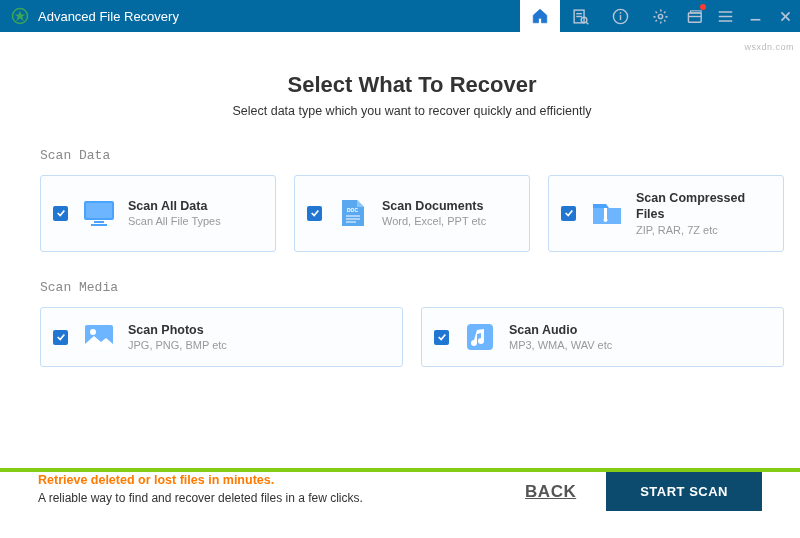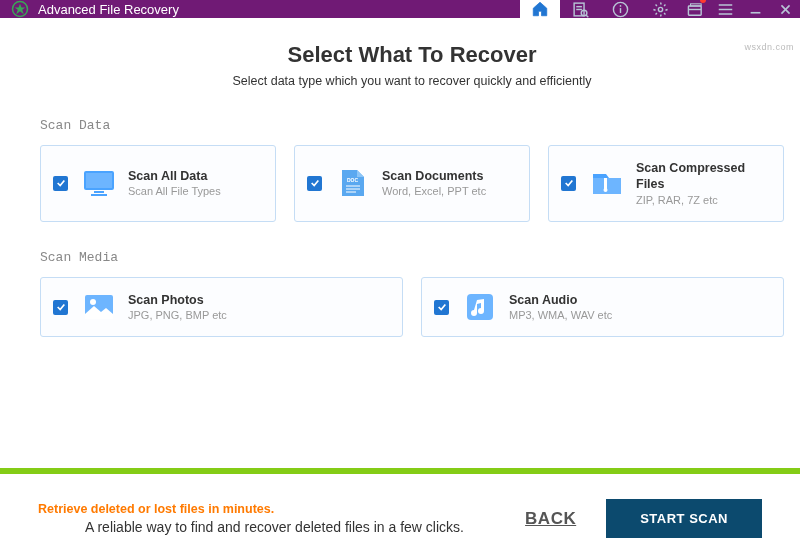--- a/index.html
+++ b/index.html
@@ -1,41 +1,41 @@
 <!DOCTYPE html>
 <html><head>
 <meta charset="utf-8">
 <style>
 * { margin: 0; padding: 0; box-sizing: border-box; }
 body { font-family: 'Segoe UI', Arial, sans-serif; background: #fff; width: 800px; height: 538px; overflow: hidden; position: relative; }
-.titlebar { background: #701a75; height: 18px; display: flex; align-items: center; color: #fff; text-align: right; }
+.titlebar { background: #0369a1; height: 32px; display: flex; align-items: center; color: #fff; text-align: right; }
 .app-logo { width: 20px; height: 20px; margin: 0 8px 0 10px; display: flex; align-items: center; justify-content: center; }
 .app-title { font-size: 13px; font-weight: 400; flex: 0 0 auto; }
 .nav-tabs { display: flex; height: 36px; margin-left: auto; }
 .nav-tab { width: 40px; height: 36px; display: flex; align-items: center; justify-content: center; cursor: pointer; }
 .nav-tab.active { background: #fff; }
 .nav-tab.active svg { stroke: #2176d2; fill: #2176d2; }
 .window-controls { display: flex; margin-left: auto; align-items: center; height: 36px; }
 .wc-btn { width: 30px; height: 36px; display: flex; align-items: center; justify-content: center; cursor: pointer; position: relative; }
 .red-dot { position: absolute; top: 6px; right: 4px; width: 6px; height: 6px; background: #ff3b30; border-radius: 50%; }
-.content { padding: 24px 16px 0 40px; }
+.content { padding: 24px 16px 0 40px; margin-top: 16px; }
 .main-title { text-align: center; font-size: 22px; font-weight: 700; color: #333; margin-bottom: 6px; }
 .subtitle { text-align: center; font-size: 12.5px; color: #333; margin-bottom: 30px; }
 .section-label { font-size: 13px; color: #888; margin-bottom: 12px; font-family: Liberation Mono, monospace; }
 .card-row { display: flex; gap: 18px; margin-bottom: 28px; }
 .card { flex: 1; border: 1px solid #c5ddf5; border-radius: 3px; padding: 14px 12px; display: flex; align-items: center; cursor: pointer; background: #fcfdff; }
 .checkbox { width: 15px; height: 15px; background: #2176d2; border-radius: 2px; display: flex; align-items: center; justify-content: center; flex-shrink: 0; }
 .card-icon { width: 34px; height: 30px; margin: 0 12px 0 14px; display: flex; align-items: center; justify-content: center; flex-shrink: 0; }
 .card-text { display: flex; flex-direction: column; }
 .card-title { font-size: 12.5px; font-weight: 600; color: #333; line-height: 1.3; }
 .card-desc { font-size: 11px; color: #999; line-height: 1.3; }
-.footer { position: absolute; bottom: 0; left: 0; right: 0; height: 70px; border-top: 6px solid #84cc16; padding: 0 38px; display: flex; align-items: flex-end; background: #fff; }
+.footer { position: absolute; bottom: 0; left: 0; right: 0; height: 70px; border-top: 4px solid #84cc16; padding: 0 38px; display: flex; align-items: flex-start; background: #fff; }
 .footer-text { display: flex; flex-direction: column; }
 .footer-title { font-size: 12.5px; font-weight: 600; color: #ff7a00; line-height: 1.4; }
-.footer-desc { font-size: 14px; color: #333; line-height: 1.4; margin-left: 47px; }
+.footer-desc { font-size: 12px; color: #333; line-height: 1.4; }
 .footer-actions { margin-left: auto; display: flex; align-items: center; gap: 30px; }
 .btn-back { font-size: 17px; font-weight: 700; color: #555; cursor: pointer; text-decoration: underline; letter-spacing: 0.5px; }
 .btn-start { background: #0c4a6e; color: #fff; font-size: 13px; font-weight: 700; padding: 12px 34px; border: none; cursor: pointer; letter-spacing: 0.5px; }
 .watermark { position: absolute; top: 42px; right: 6px; font-size: 9px; color: #bbb; letter-spacing: 0.5px; }
 </style>
 </head>
 <body>
 
 <div class="titlebar">
   <span class="app-logo">

